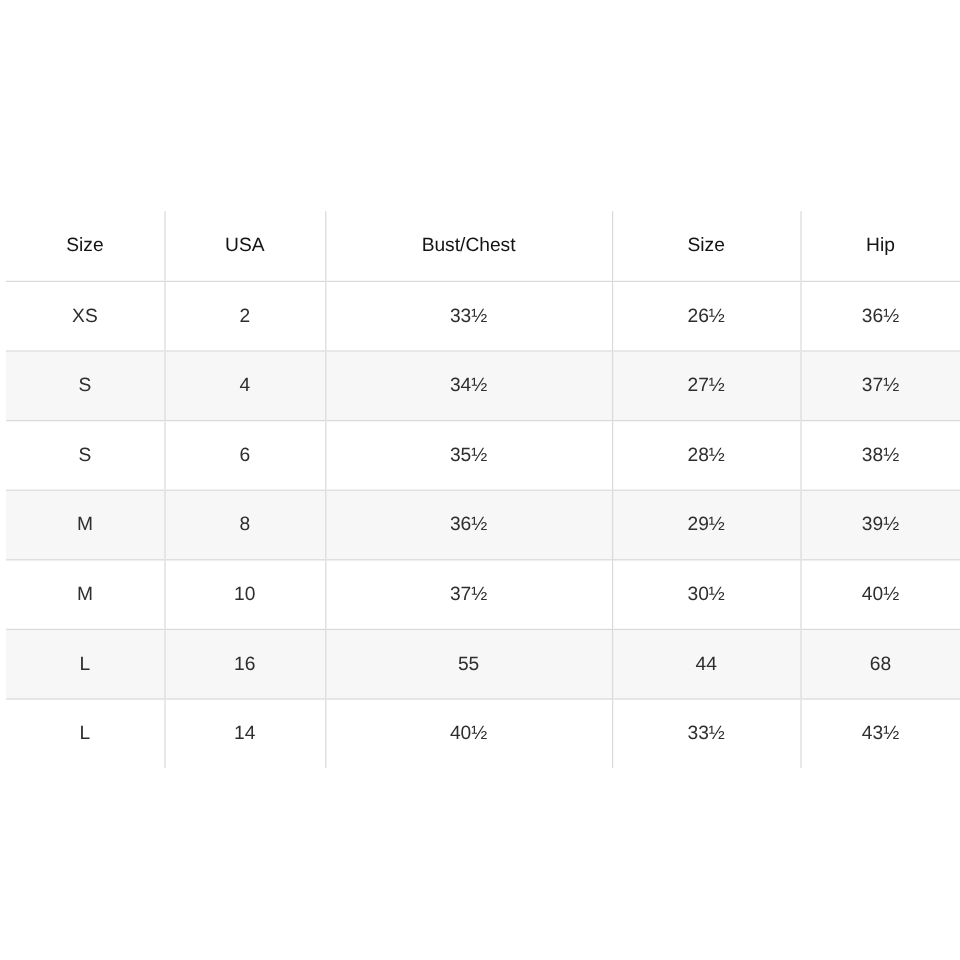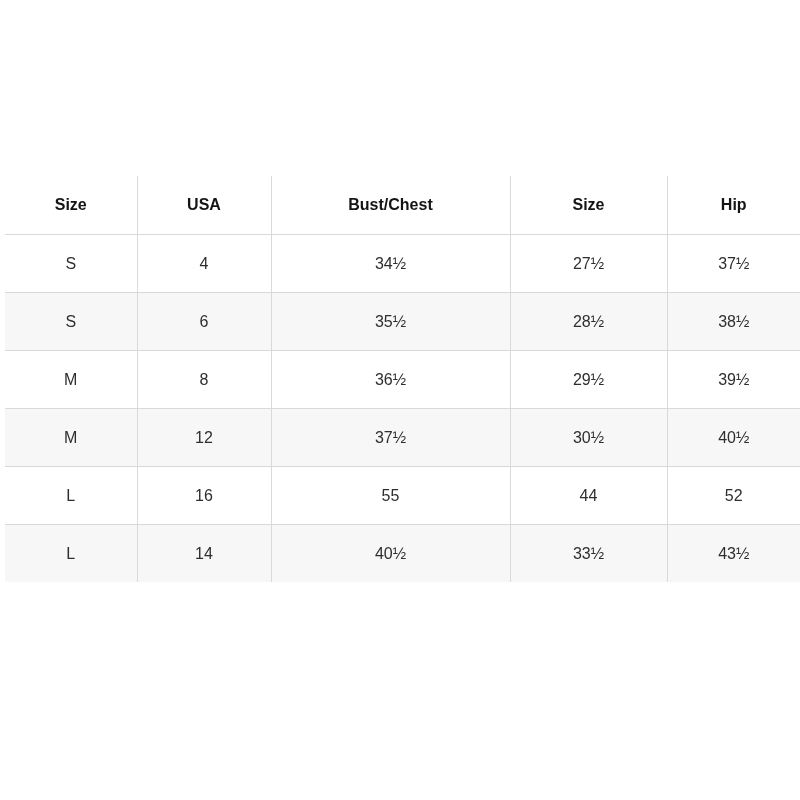--- a/index.html
+++ b/index.html
@@ -23,21 +23,21 @@
     font-family: "Liberation Sans", sans-serif;
   }
   col.c0 { width: 132px; }
   col.c1 { width: 134px; }
   col.c2 { width: 239px; }
   col.c3 { width: 157px; }
   col.c4 { width: 133px; }
   th {
     height: 58px;
     font-size: 16px;
-    font-weight: 700;
+    font-weight: 400;
     color: var(--header-text, #141414);
     text-align: center;
     vertical-align: middle;
     background: var(--background, #ffffff);
     padding: 0;
   }
   td {
     height: 57px;
     font-size: 16px;
     font-weight: 400;
@@ -72,20 +72,27 @@
       <tr>
         <th>Size</th>
         <th>USA</th>
         <th>Bust/Chest</th>
         <th>Size</th>
         <th>Hip</th>
       </tr>
     </thead>
     <tbody>
       <tr>
+        <td>XS</td>
+        <td>2</td>
+        <td>33½</td>
+        <td>26½</td>
+        <td>36½</td>
+      </tr>
+      <tr>
         <td>S</td>
         <td>4</td>
         <td>34½</td>
         <td>27½</td>
         <td>37½</td>
       </tr>
       <tr>
         <td>S</td>
         <td>6</td>
         <td>35½</td>
@@ -94,31 +101,31 @@
       </tr>
       <tr>
         <td>M</td>
         <td>8</td>
         <td>36½</td>
         <td>29½</td>
         <td>39½</td>
       </tr>
       <tr>
         <td>M</td>
-        <td>12</td>
+        <td>10</td>
         <td>37½</td>
         <td>30½</td>
         <td>40½</td>
       </tr>
       <tr>
         <td>L</td>
         <td>16</td>
         <td>55</td>
         <td>44</td>
-        <td>52</td>
+        <td>68</td>
       </tr>
       <tr>
         <td>L</td>
         <td>14</td>
         <td>40½</td>
         <td>33½</td>
         <td>43½</td>
       </tr>
     </tbody>
   </table>

